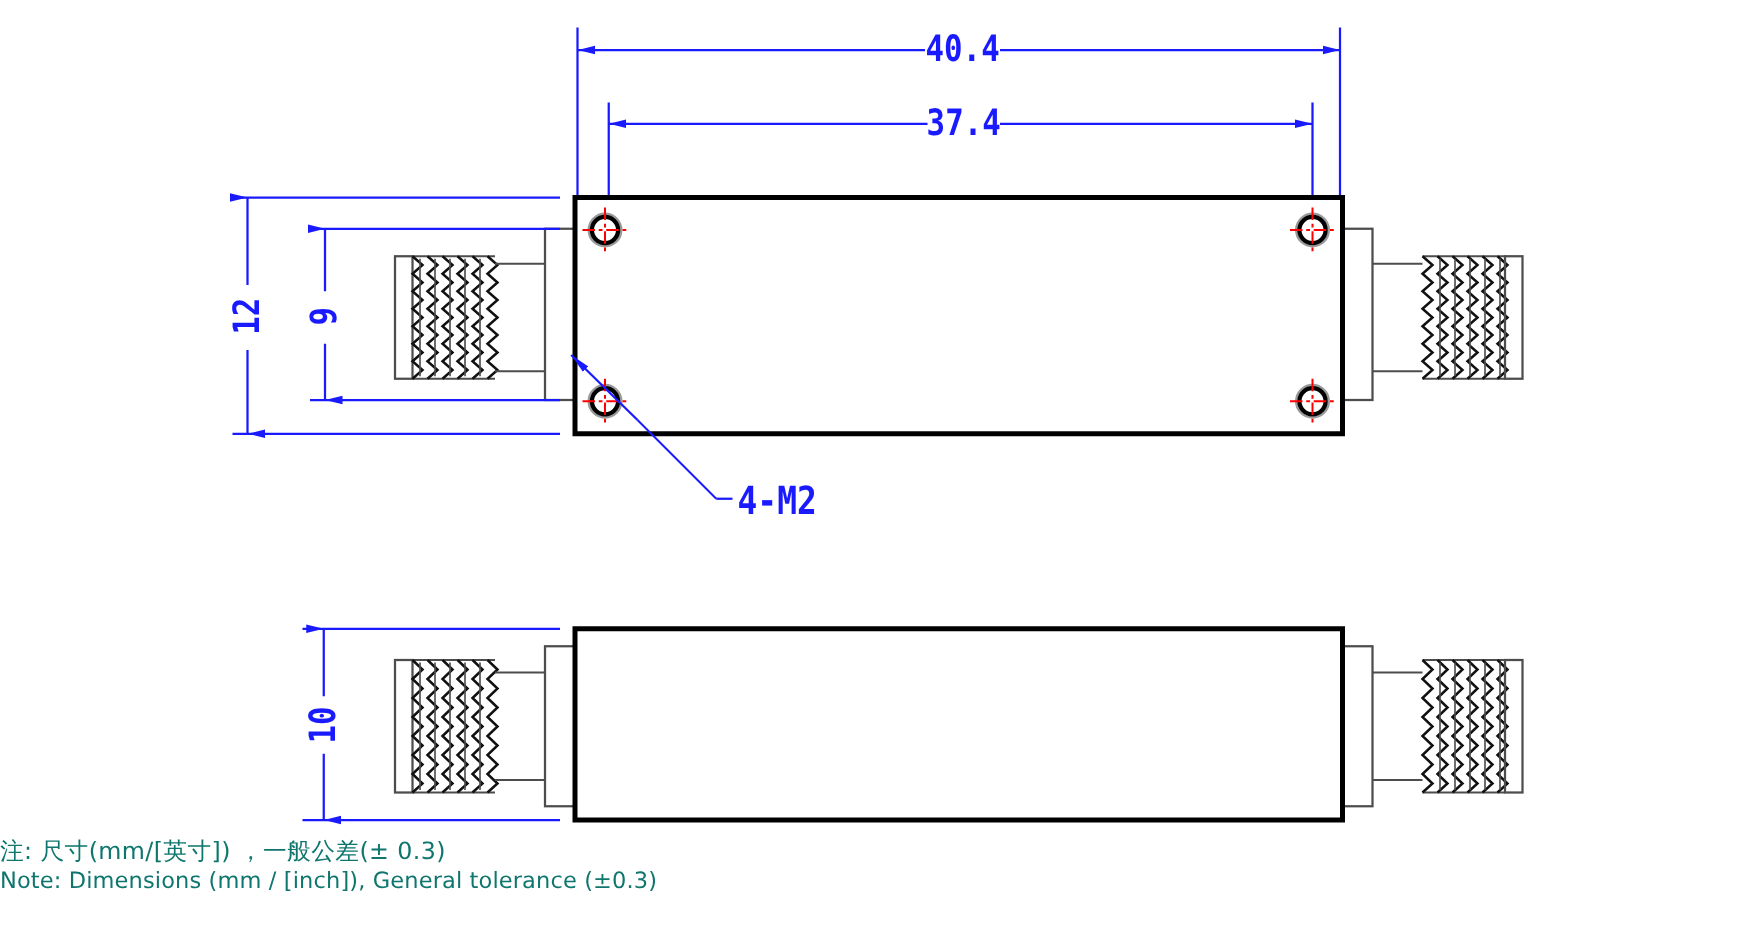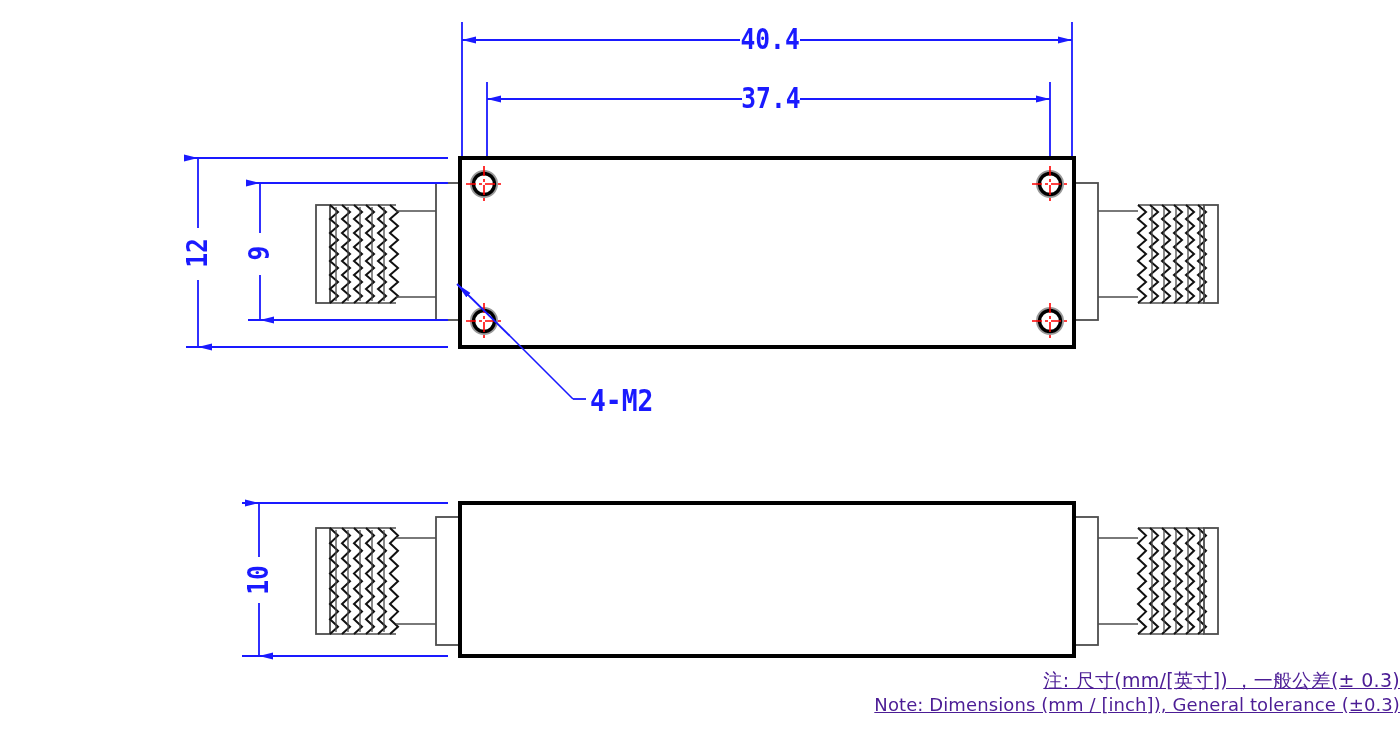--- a/index.html
+++ b/index.html
@@ -3,22 +3,22 @@
 <meta charset="utf-8">
 <style>
   html,body{margin:0;padding:0;}
   body{
     width:1400px;height:741px;background:#ffffff;
     font-family:"Liberation Sans", sans-serif;
     overflow:hidden;position:relative;
   }
   #sheet{position:absolute;left:0;top:0;width:1400px;height:741px;}
   .note{
-    position:absolute;left:0;width:1400px;text-align:right;
-    color:#4c1d95;font-family:"DejaVu Sans", sans-serif;text-decoration:underline;
+    position:absolute;left:0;width:1400px;text-align:left;
+    color:#0f766e;font-family:"DejaVu Sans", sans-serif;
   }
   #note-cn{top:668px;font-size:19px;letter-spacing:.3px;}
   #note-en{top:694px;font-size:18px;letter-spacing:.1px;}
   svg text{font-family:"DejaVu Sans Mono", monospace;}
 </style>
 </head>
 <body>
 
 <svg id="sheet" viewBox="0 0 1400 741" xmlns="http://www.w3.org/2000/svg">
 

